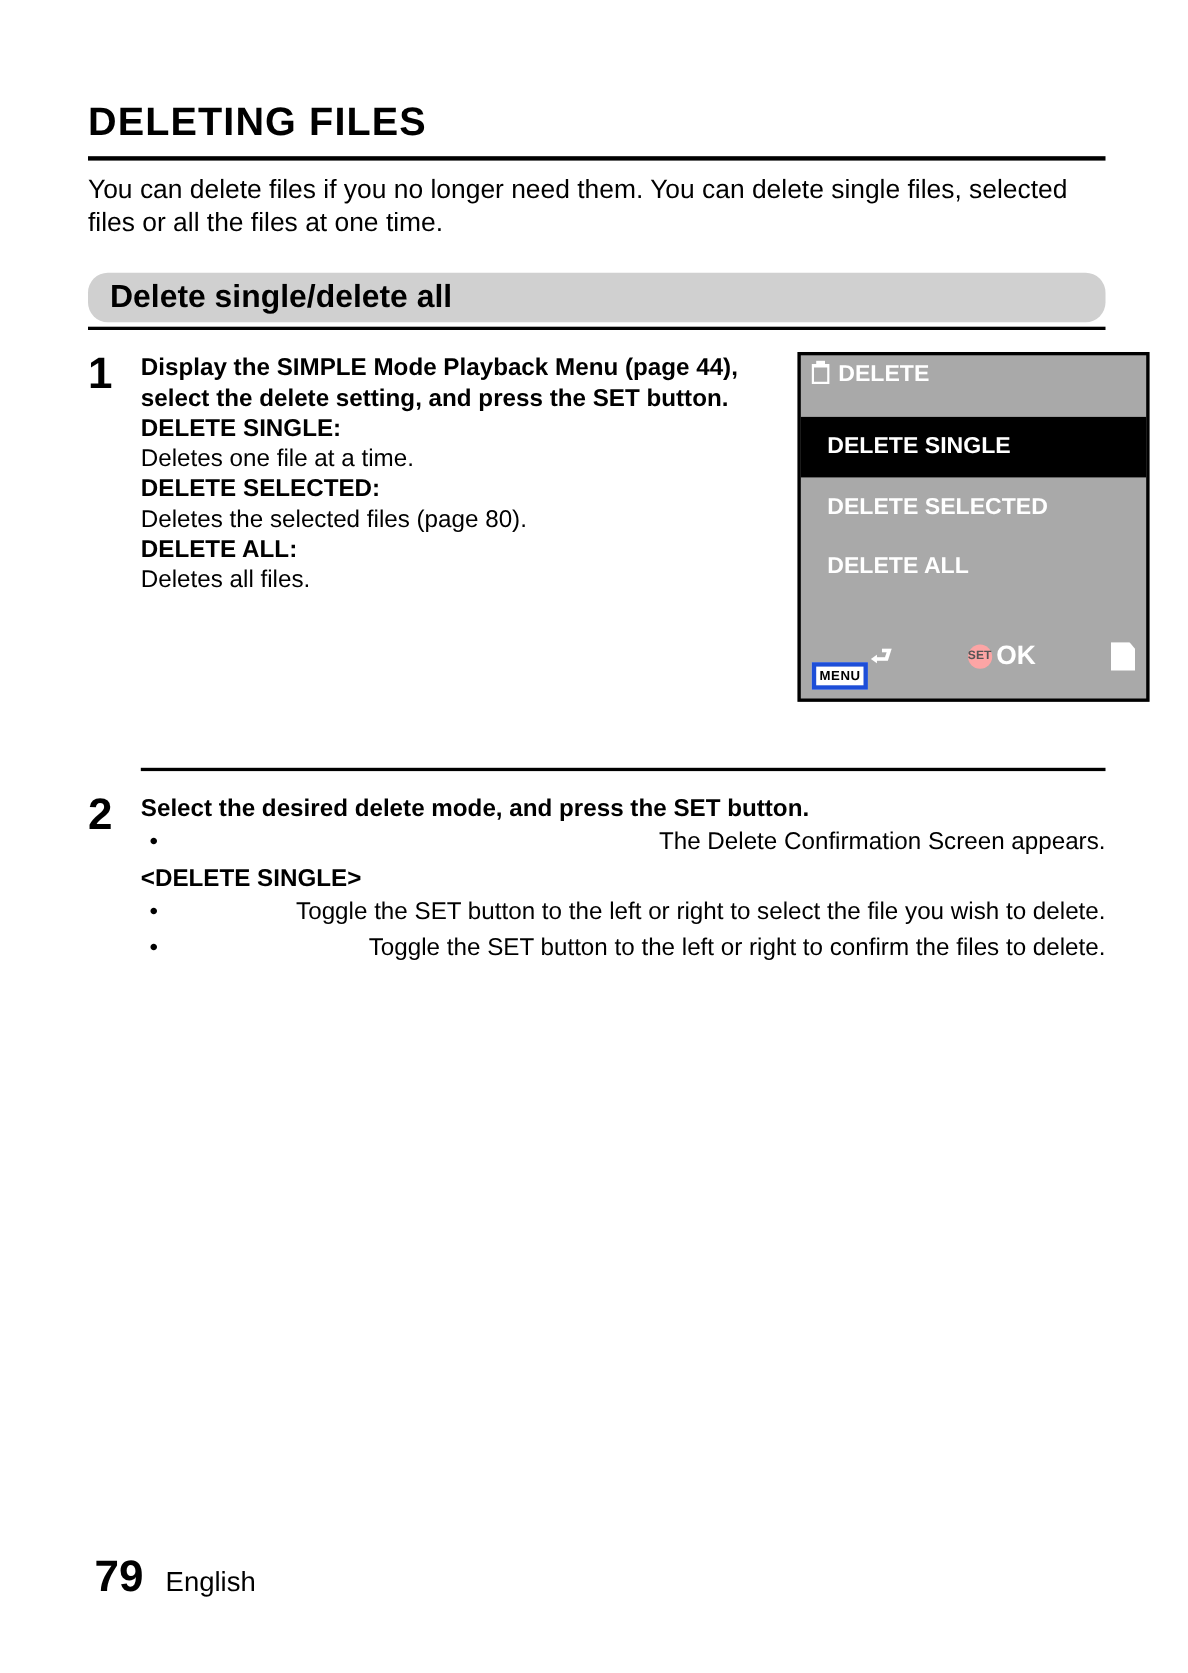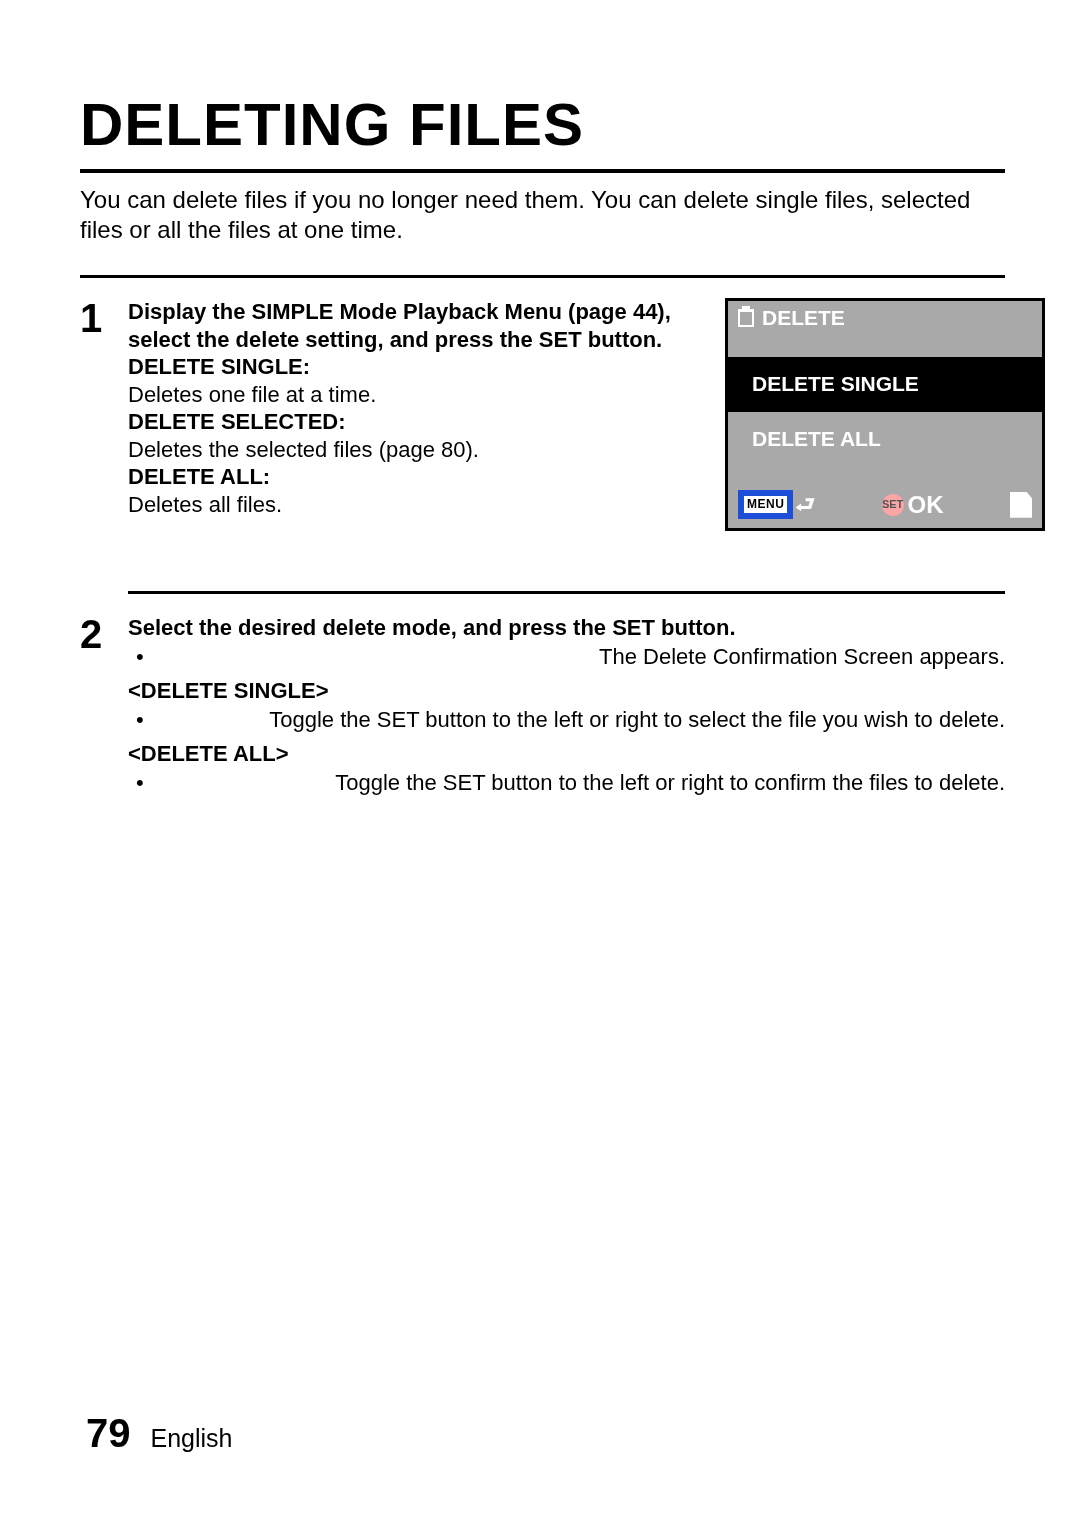--- a/index.html
+++ b/index.html
@@ -10,21 +10,21 @@
     color: #000;
   }
   .page {
     width: 1080px;
     height: 1521px;
     position: relative;
     box-sizing: border-box;
     padding: 90px 75px 60px 80px;
   }
   h1.title {
-    font-size: 60px;
+    font-size: 36px;
     font-weight: 900;
     margin: 0 0 10px 0;
     letter-spacing: 1px;
   }
   .rule-thick {
     border: 0;
     border-top: 4px solid #000;
     margin: 6px 0 12px 0;
   }
   .rule-med {
@@ -137,22 +137,23 @@
     display: flex;
     align-items: center;
     gap: 2px;
   }
   .menu-box {
     background: #fff;
     color: #000;
     font-size: 12px;
     font-weight: 900;
     padding: 1px 3px;
-    border: 6px solid #1d4ed8;
+    border: 4px solid #1d4ed8;
     letter-spacing: 0.5px;
+    margin-top: 36px;
   }
   .back-arrow {
     font-size: 22px;
     color: #fff;
     font-weight: 900;
   }
   .ok-group {
     display: flex;
     align-items: center;
     gap: 4px;
@@ -201,20 +202,21 @@
 </head>
 <body>
 
 <div class="page">
 
   <h1 class="title">DELETING FILES</h1>
   <hr class="rule-thick">
 
   <p class="intro">You can delete files if you no longer need them. You can delete single files, selected files or all the files at one time.</p>
 
+  <div class="section-bar">Delete single/delete all</div>
   <hr class="rule-med">
 
   <div class="step-block">
     <div class="step-num">1</div>
     <div class="step-content two-col">
       <div class="col-left">
         <div class="b">Display the SIMPLE Mode Playback Menu (page 44), select the delete setting, and press the SET button.</div>
         <div class="b">DELETE SINGLE:</div>
         <div>Deletes one file at a time.</div>
         <div class="b">DELETE SELECTED:</div>
@@ -224,20 +226,21 @@
       </div>
 
       <div class="col-right">
         <div class="screen">
           <div class="scr-header">
             <span class="trash-icon"></span>
             <span>DELETE</span>
           </div>
           <div class="scr-space"></div>
           <div class="scr-item selected">DELETE SINGLE</div>
+          <div class="scr-item">DELETE SELECTED</div>
           <div class="scr-item">DELETE ALL</div>
           <div class="scr-footer">
             <span class="menu-badge">
               <span class="menu-box">MENU</span>
               <span class="back-arrow">⮐</span>
             </span>
             <span class="ok-group">
               <span class="set-badge">SET</span>
               <span>OK</span>
             </span>
@@ -254,21 +257,20 @@
     <div class="step-num">2</div>
     <div class="step-content">
       <div class="b">Select the desired delete mode, and press the SET button.</div>
       <ul class="bul">
         <li>The Delete Confirmation Screen appears.</li>
       </ul>
       <div class="b">&lt;DELETE SINGLE&gt;</div>
       <ul class="bul">
         <li>Toggle the SET button to the left or right to select the file you wish to delete.</li>
       </ul>
-      <div class="b">&lt;DELETE ALL&gt;</div>
       <ul class="bul">
         <li>Toggle the SET button to the left or right to confirm the files to delete.</li>
       </ul>
     </div>
   </div>
 
   <div class="page-footer">
     <span class="pg-num">79</span>
     <span class="pg-lang">English</span>
   </div>

